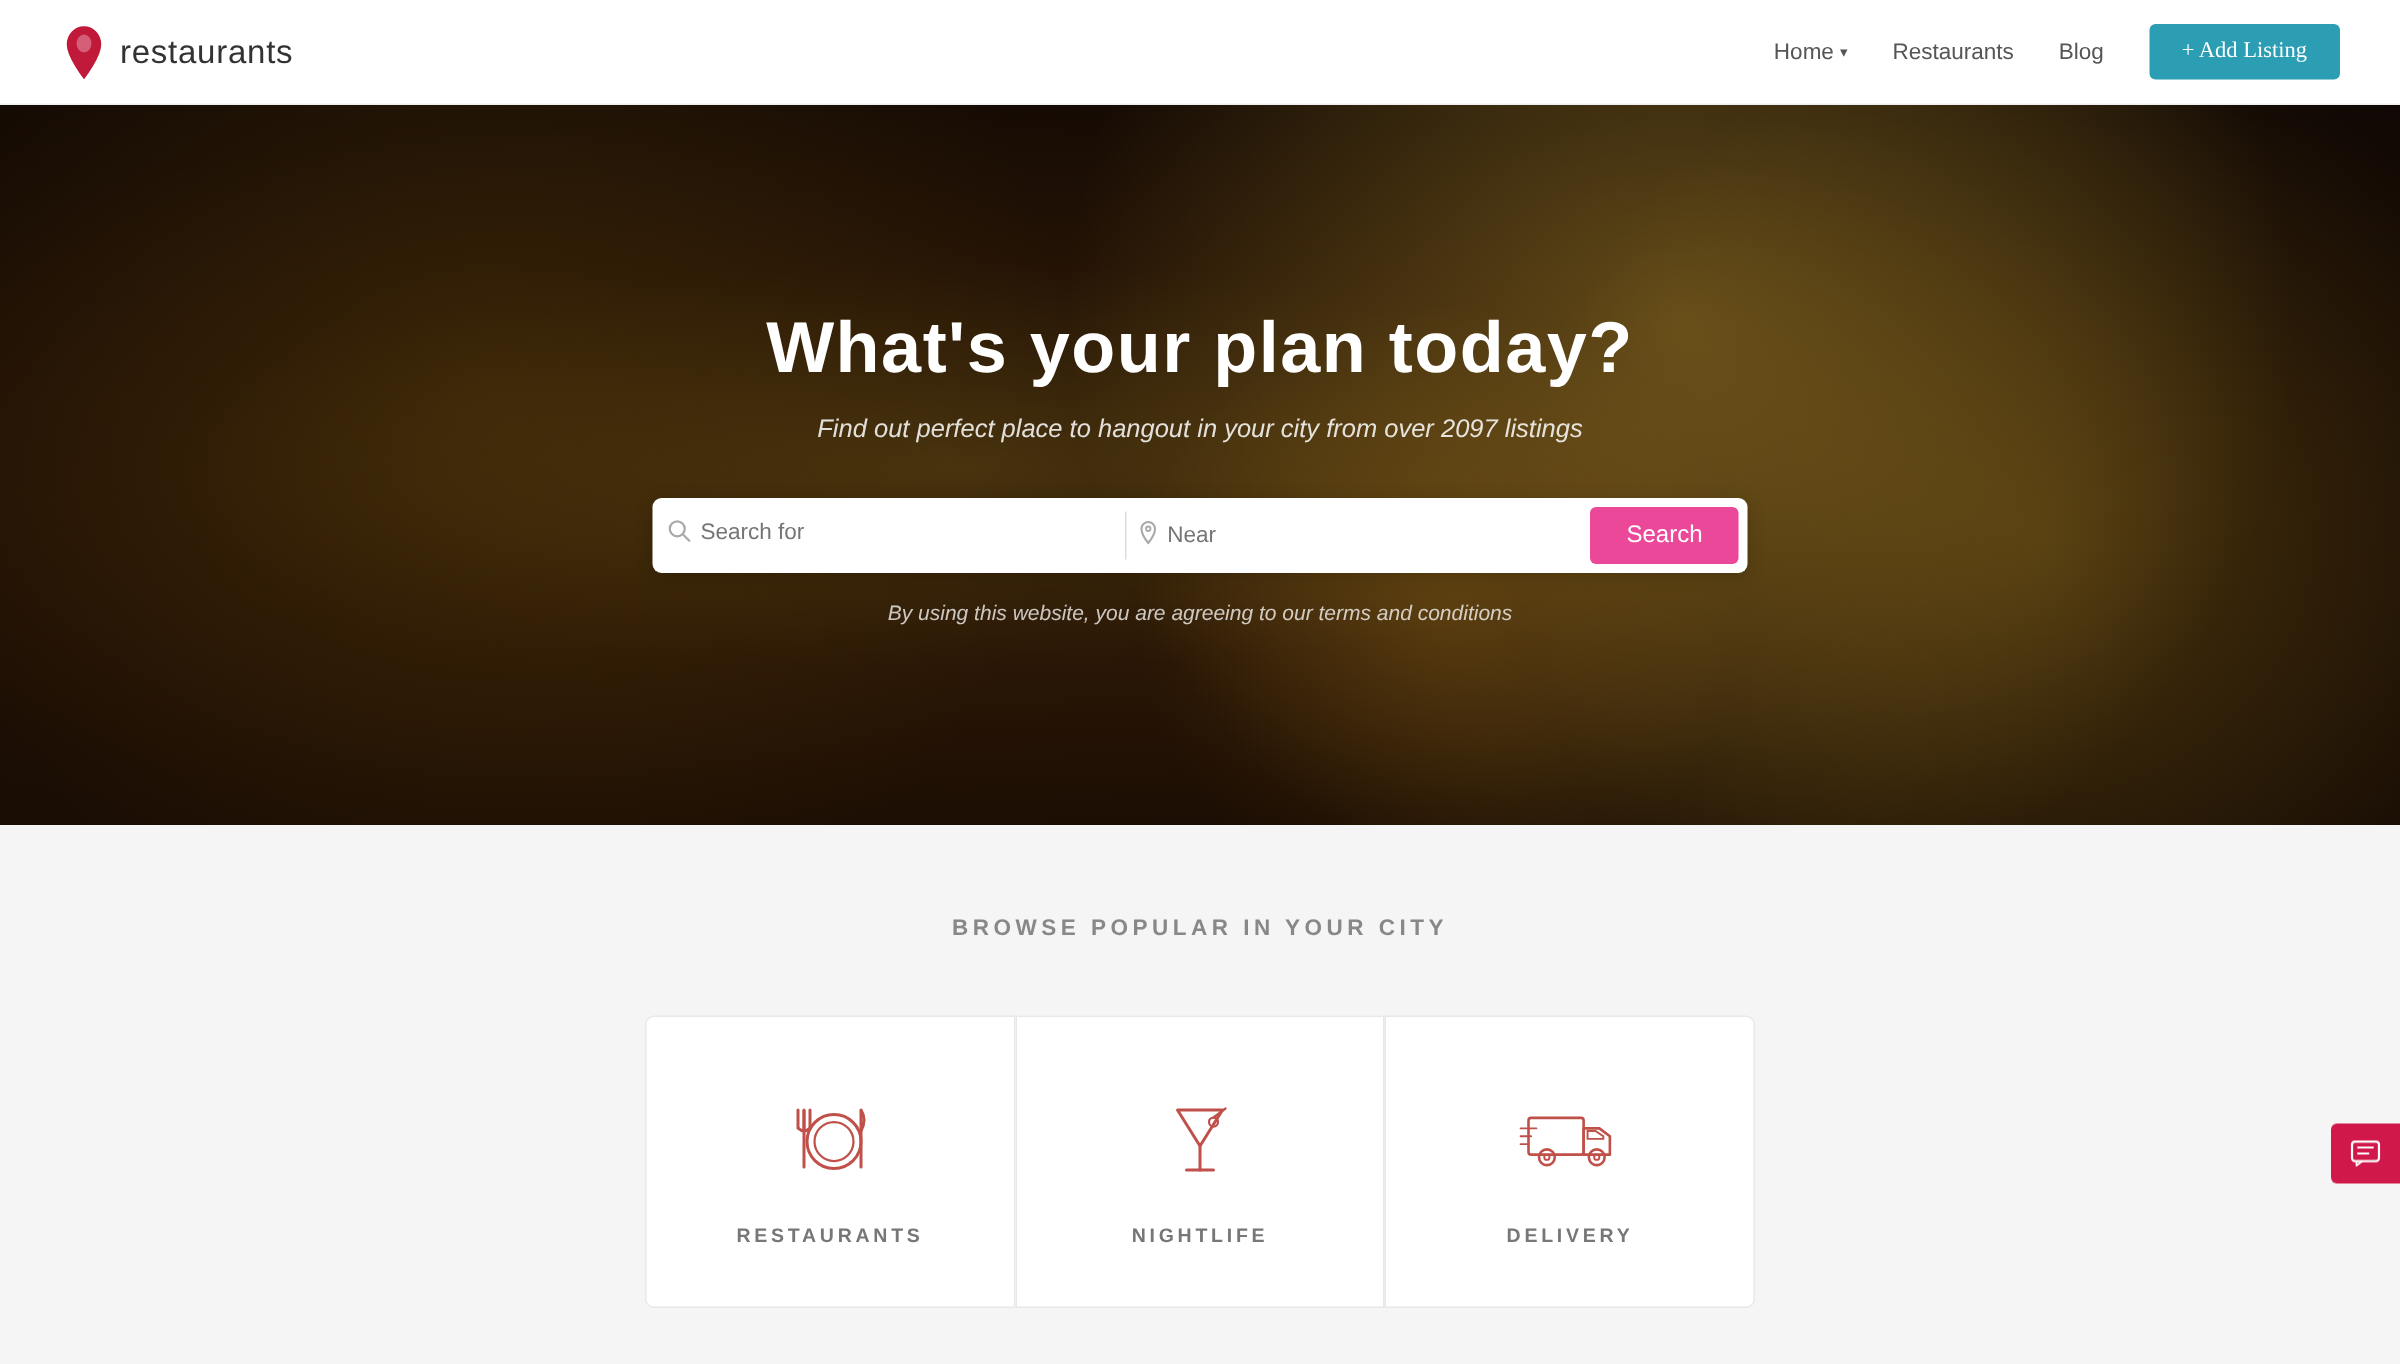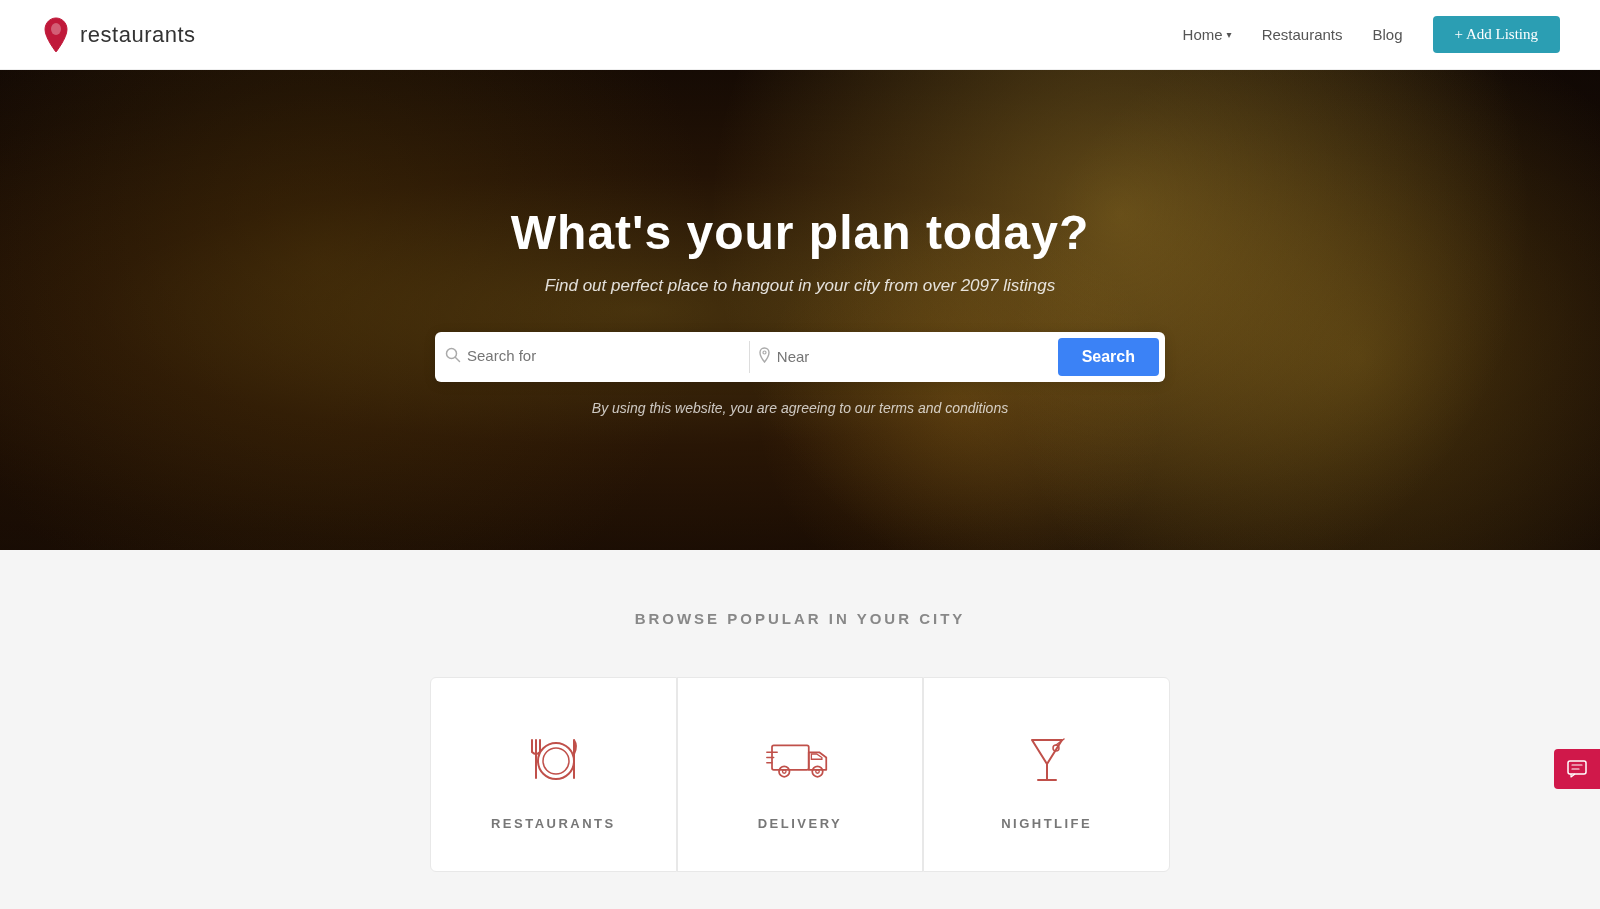--- a/index.html
+++ b/index.html
@@ -166,28 +166,28 @@
     }
     .near-input {
       border: none;
       outline: none;
       font-size: 15px;
       color: #333;
       width: 100%;
       background: transparent;
     }
     .search-btn {
-      background: #3b82f6;
+      background: #ec4899;
       color: #fff;
       border: none;
       padding: 10px 24px;
       font-size: 16px;
       border-radius: 4px;
       cursor: pointer;
-      font-weight: 700;
+      font-weight: 400;
       flex-shrink: 0;
       text-align: center;
     }
     .hero-terms {
       font-size: 14px;
       color: rgba(255,255,255,0.75);
       font-style: italic;
     }
 
     
@@ -337,54 +337,54 @@
 
           <line x1="56" y1="14" x2="56" y2="52" stroke="#c0504a" stroke-width="2" stroke-linecap="round"></line>
           <path d="M56 14 Q60 20 56 28" stroke="#c0504a" stroke-width="2" fill="none"></path>
         </svg>
       </div>
       <span class="browse-card-label">RESTAURANTS</span>
     </div>
 
     <div class="browse-card">
       <div class="browse-card-icon">
+        <svg viewBox="0 0 70 70" fill="none" xmlns="http://www.w3.org/2000/svg">
+
+          <path d="M20 14 L35 38 L50 14 Z" stroke="#c0504a" stroke-width="2" fill="none" stroke-linejoin="round"></path>
+          <line x1="35" y1="38" x2="35" y2="54" stroke="#c0504a" stroke-width="2" stroke-linecap="round"></line>
+          <line x1="26" y1="54" x2="44" y2="54" stroke="#c0504a" stroke-width="2" stroke-linecap="round"></line>
+
+          <circle cx="44" cy="22" r="3" stroke="#c0504a" stroke-width="1.5" fill="none"></circle>
+          <line x1="44" y1="19" x2="52" y2="13" stroke="#c0504a" stroke-width="1.5" stroke-linecap="round"></line>
+        </svg>
+      </div>
+      <span class="browse-card-label">NIGHTLIFE</span>
+    </div>
+
+    <div class="browse-card">
+      <div class="browse-card-icon">
         <svg viewBox="0 0 80 70" fill="none" xmlns="http://www.w3.org/2000/svg">
 
           <rect x="8" y="22" width="42" height="28" rx="2" stroke="#c0504a" stroke-width="2" fill="none"></rect>
 
           <path d="M50 30 L50 50 L70 50 L70 36 L62 30 Z" stroke="#c0504a" stroke-width="2" fill="none" stroke-linejoin="round"></path>
 
           <path d="M53 32 L53 38 L65 38 L65 36 L59 32 Z" stroke="#c0504a" stroke-width="1.5" fill="none"></path>
 
           <circle cx="22" cy="52" r="6" stroke="#c0504a" stroke-width="2" fill="none"></circle>
           <circle cx="22" cy="52" r="2" stroke="#c0504a" stroke-width="1.5" fill="none"></circle>
           <circle cx="60" cy="52" r="6" stroke="#c0504a" stroke-width="2" fill="none"></circle>
           <circle cx="60" cy="52" r="2" stroke="#c0504a" stroke-width="1.5" fill="none"></circle>
 
           <line x1="2" y1="30" x2="14" y2="30" stroke="#c0504a" stroke-width="1.5" stroke-linecap="round"></line>
           <line x1="2" y1="36" x2="10" y2="36" stroke="#c0504a" stroke-width="1.5" stroke-linecap="round"></line>
           <line x1="2" y1="42" x2="8" y2="42" stroke="#c0504a" stroke-width="1.5" stroke-linecap="round"></line>
         </svg>
       </div>
       <span class="browse-card-label">DELIVERY</span>
-    </div>
-
-    <div class="browse-card">
-      <div class="browse-card-icon">
-        <svg viewBox="0 0 70 70" fill="none" xmlns="http://www.w3.org/2000/svg">
-
-          <path d="M20 14 L35 38 L50 14 Z" stroke="#c0504a" stroke-width="2" fill="none" stroke-linejoin="round"></path>
-          <line x1="35" y1="38" x2="35" y2="54" stroke="#c0504a" stroke-width="2" stroke-linecap="round"></line>
-          <line x1="26" y1="54" x2="44" y2="54" stroke="#c0504a" stroke-width="2" stroke-linecap="round"></line>
-
-          <circle cx="44" cy="22" r="3" stroke="#c0504a" stroke-width="1.5" fill="none"></circle>
-          <line x1="44" y1="19" x2="52" y2="13" stroke="#c0504a" stroke-width="1.5" stroke-linecap="round"></line>
-        </svg>
-      </div>
-      <span class="browse-card-label">NIGHTLIFE</span>
     </div>
 
   </div>
 </section>
 
 <div class="chat-btn">
   <svg width="20" height="18" viewBox="0 0 20 18" fill="none">
     <rect x="1" y="1" width="18" height="13" rx="2" stroke="white" stroke-width="1.5" fill="none"></rect>
     <line x1="5" y1="5" x2="15" y2="5" stroke="white" stroke-width="1.2" stroke-linecap="round"></line>
     <line x1="5" y1="9" x2="12" y2="9" stroke="white" stroke-width="1.2" stroke-linecap="round"></line>

